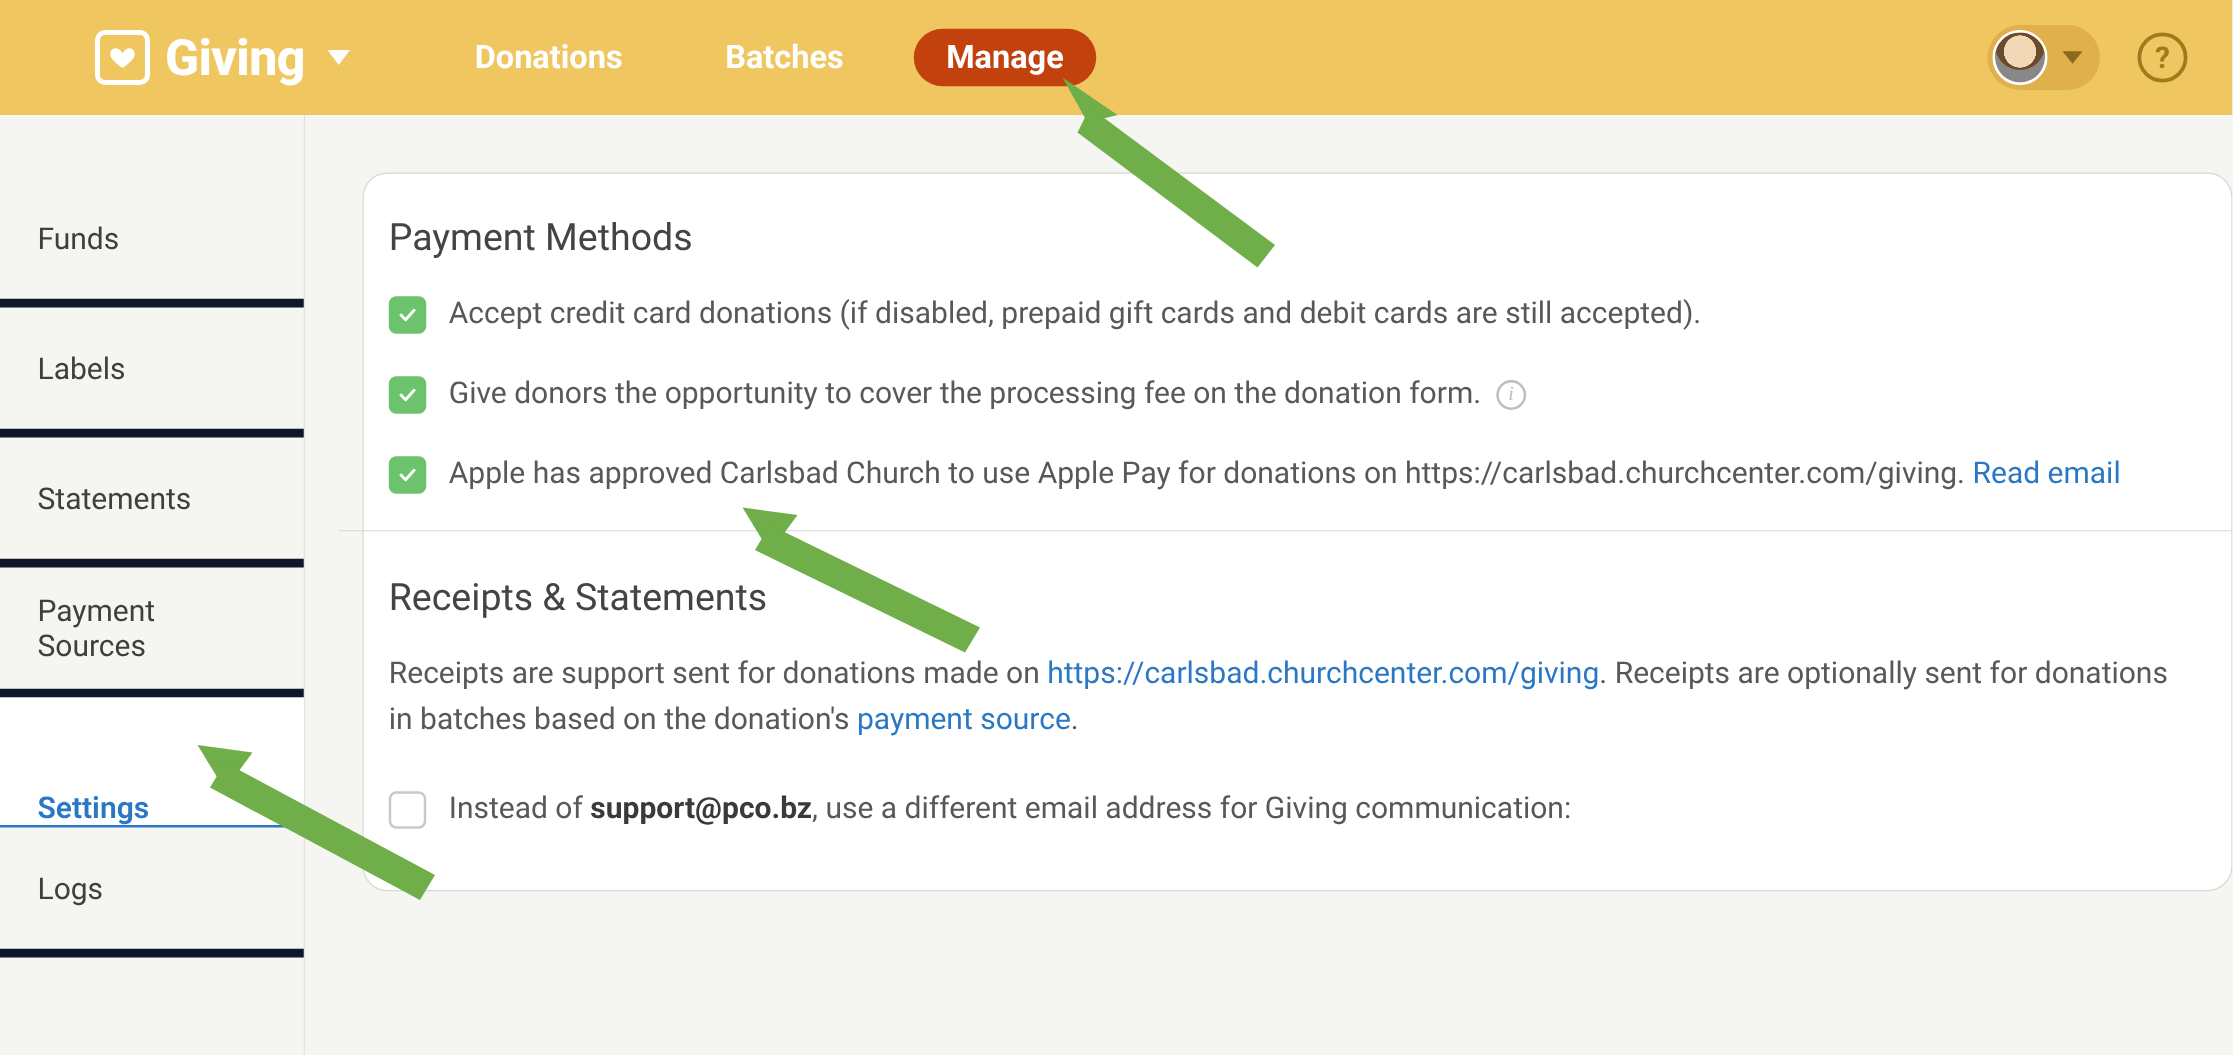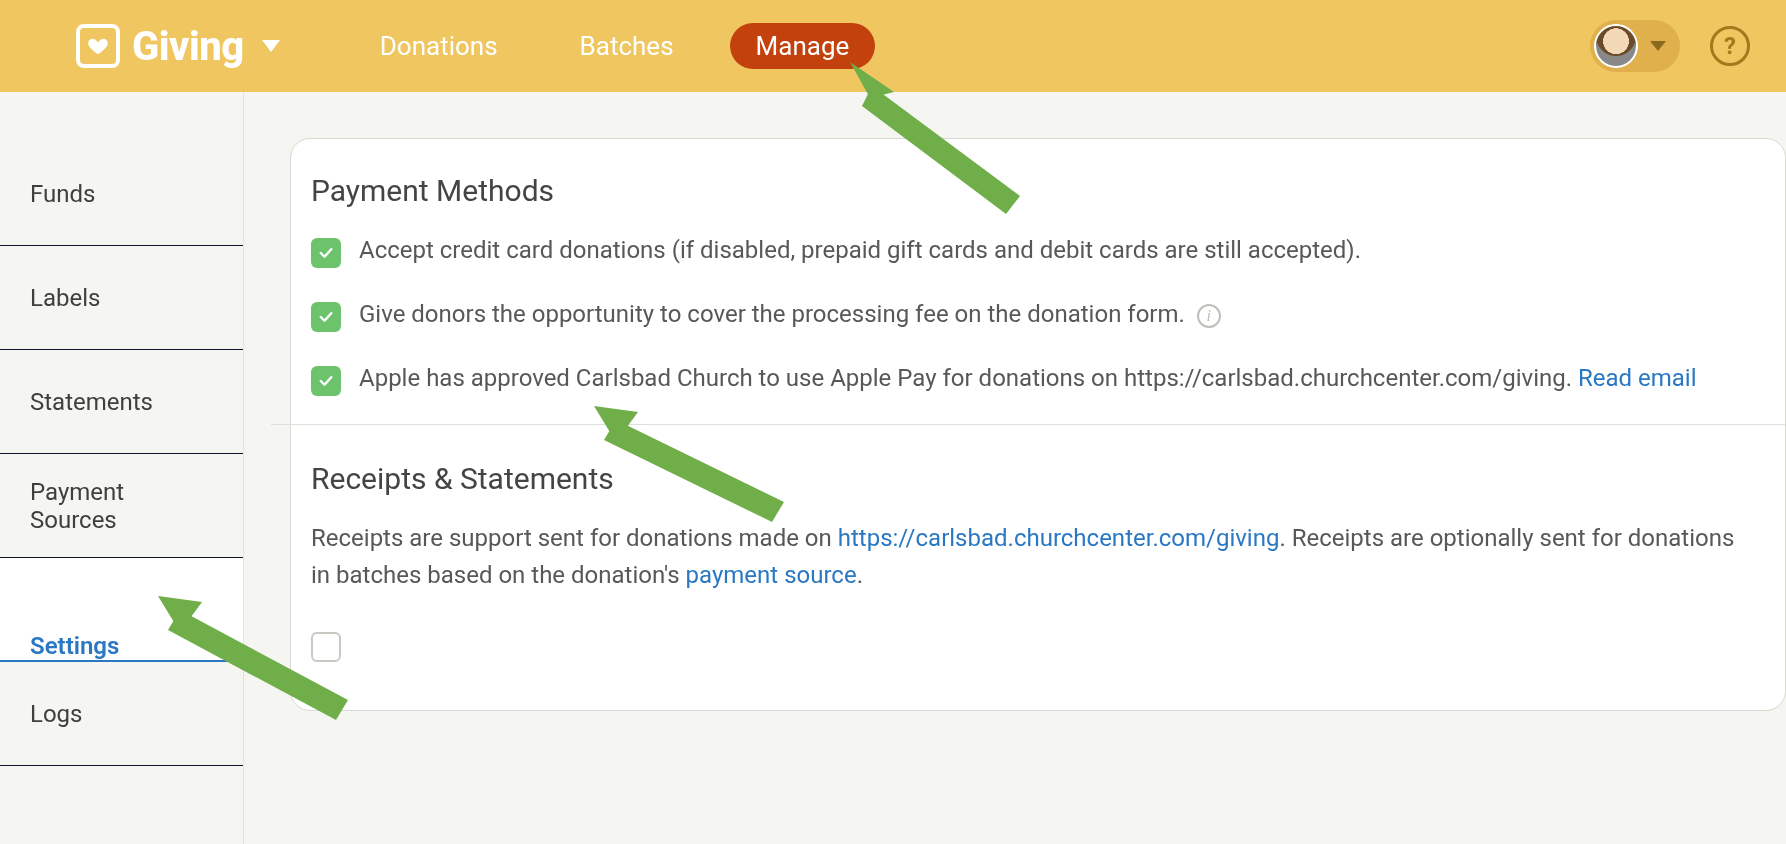--- a/index.html
+++ b/index.html
@@ -32,21 +32,21 @@
     border-left: 9px solid transparent;
     border-right: 9px solid transparent;
     border-top: 12px solid #fff;
     margin-left: 6px;
   }
 
   .topnav {
     display: flex; gap: 30px; margin-left: 56px; align-items: center;
   }
   .topnav-item {
-    font-size: 26px; font-weight: 400; color: #fff; cursor: pointer;
+    font-size: 26px; font-weight: 700; color: #fff; cursor: pointer;
     padding: 8px 26px; border-radius: 26px;
   }
   .topnav-item.active { background: #c2410c; }
 
   .topbar-right {
     position: absolute; right: 36px; top: 0; bottom: 0;
     display: flex; align-items: center; gap: 30px;
   }
   .avatar-pill {
     background: #dfb04b; border-radius: 26px; height: 52px;
@@ -78,42 +78,42 @@
   }
   .sidebar {
     width: 452px; background: #f5f5f1;
     border-right: 1px solid #e3e3dd;
     padding-top: 50px;
   }
   .sidebar-item {
     display: flex; align-items: center;
     height: 104px; padding: 0 30px;
     font-size: 24px; color: #3f3f3f;
-    border-bottom: 1px solid #0f172a;
+    border-bottom: 7px solid #0f172a;
     cursor: pointer; position: relative;
   }
   .sidebar-item.active {
     background: #fff; color: #2a78c4; font-weight: 600;
     border-bottom: 2px solid #2a78c4;
     align-items: flex-end;
   }
 
   .main {
     flex: 1; padding: 46px 0 0 46px; background: #f5f5f1;
   }
   .card {
     background: #fff; border: 1px solid #d9d9d3; border-radius: 20px;
     padding: 34px 40px 48px 20px;
     width: 1496px;
   }
   .card h2 {
     font-size: 30px; font-weight: 400; color: #444; margin-bottom: 24px;
   }
   .opt-row {
-    display: flex; align-items: flex-end; gap: 18px;
+    display: flex; align-items: center; gap: 18px;
     margin-bottom: 28px; font-size: 24px; line-height: 1.5;
     color: #585858;
   }
   .opt-row:last-child { margin-bottom: 0; }
   .chk {
     width: 30px; height: 30px; border-radius: 6px; flex: 0 0 30px;
     display: flex; align-items: center; justify-content: center;
     margin-top: 4px;
   }
   .chk.on { background: #6cc36c; color: #fff; }
@@ -227,20 +227,23 @@
       <hr class="section">
 
       <h2>Receipts &amp; Statements</h2>
 
       <p class="para">
         <span>Receipts are support sent for donations made on </span><a class="link">https://carlsbad.churchcenter.com/giving</a><span>. Receipts are optionally sent for donations in batches based on the donation's </span><a class="link">payment source</a><span>.</span>
       </p>
 
       <div class="opt-row">
         <span class="chk off"></span>
+        <span>
+          <span>Instead of </span><span class="bold">support@pco.bz</span><span>, use a different email address for Giving communication:</span>
+        </span>
       </div>
 
     </div>
   </div>
 </div>
 
 <div class="arrow" style="left:850px; top:62px;">
   <svg width="220" height="170">
     <polygon points="0,0 44,30 20,36"></polygon>
     <polygon points="22,24 170,134 156,152 12,44"></polygon>

